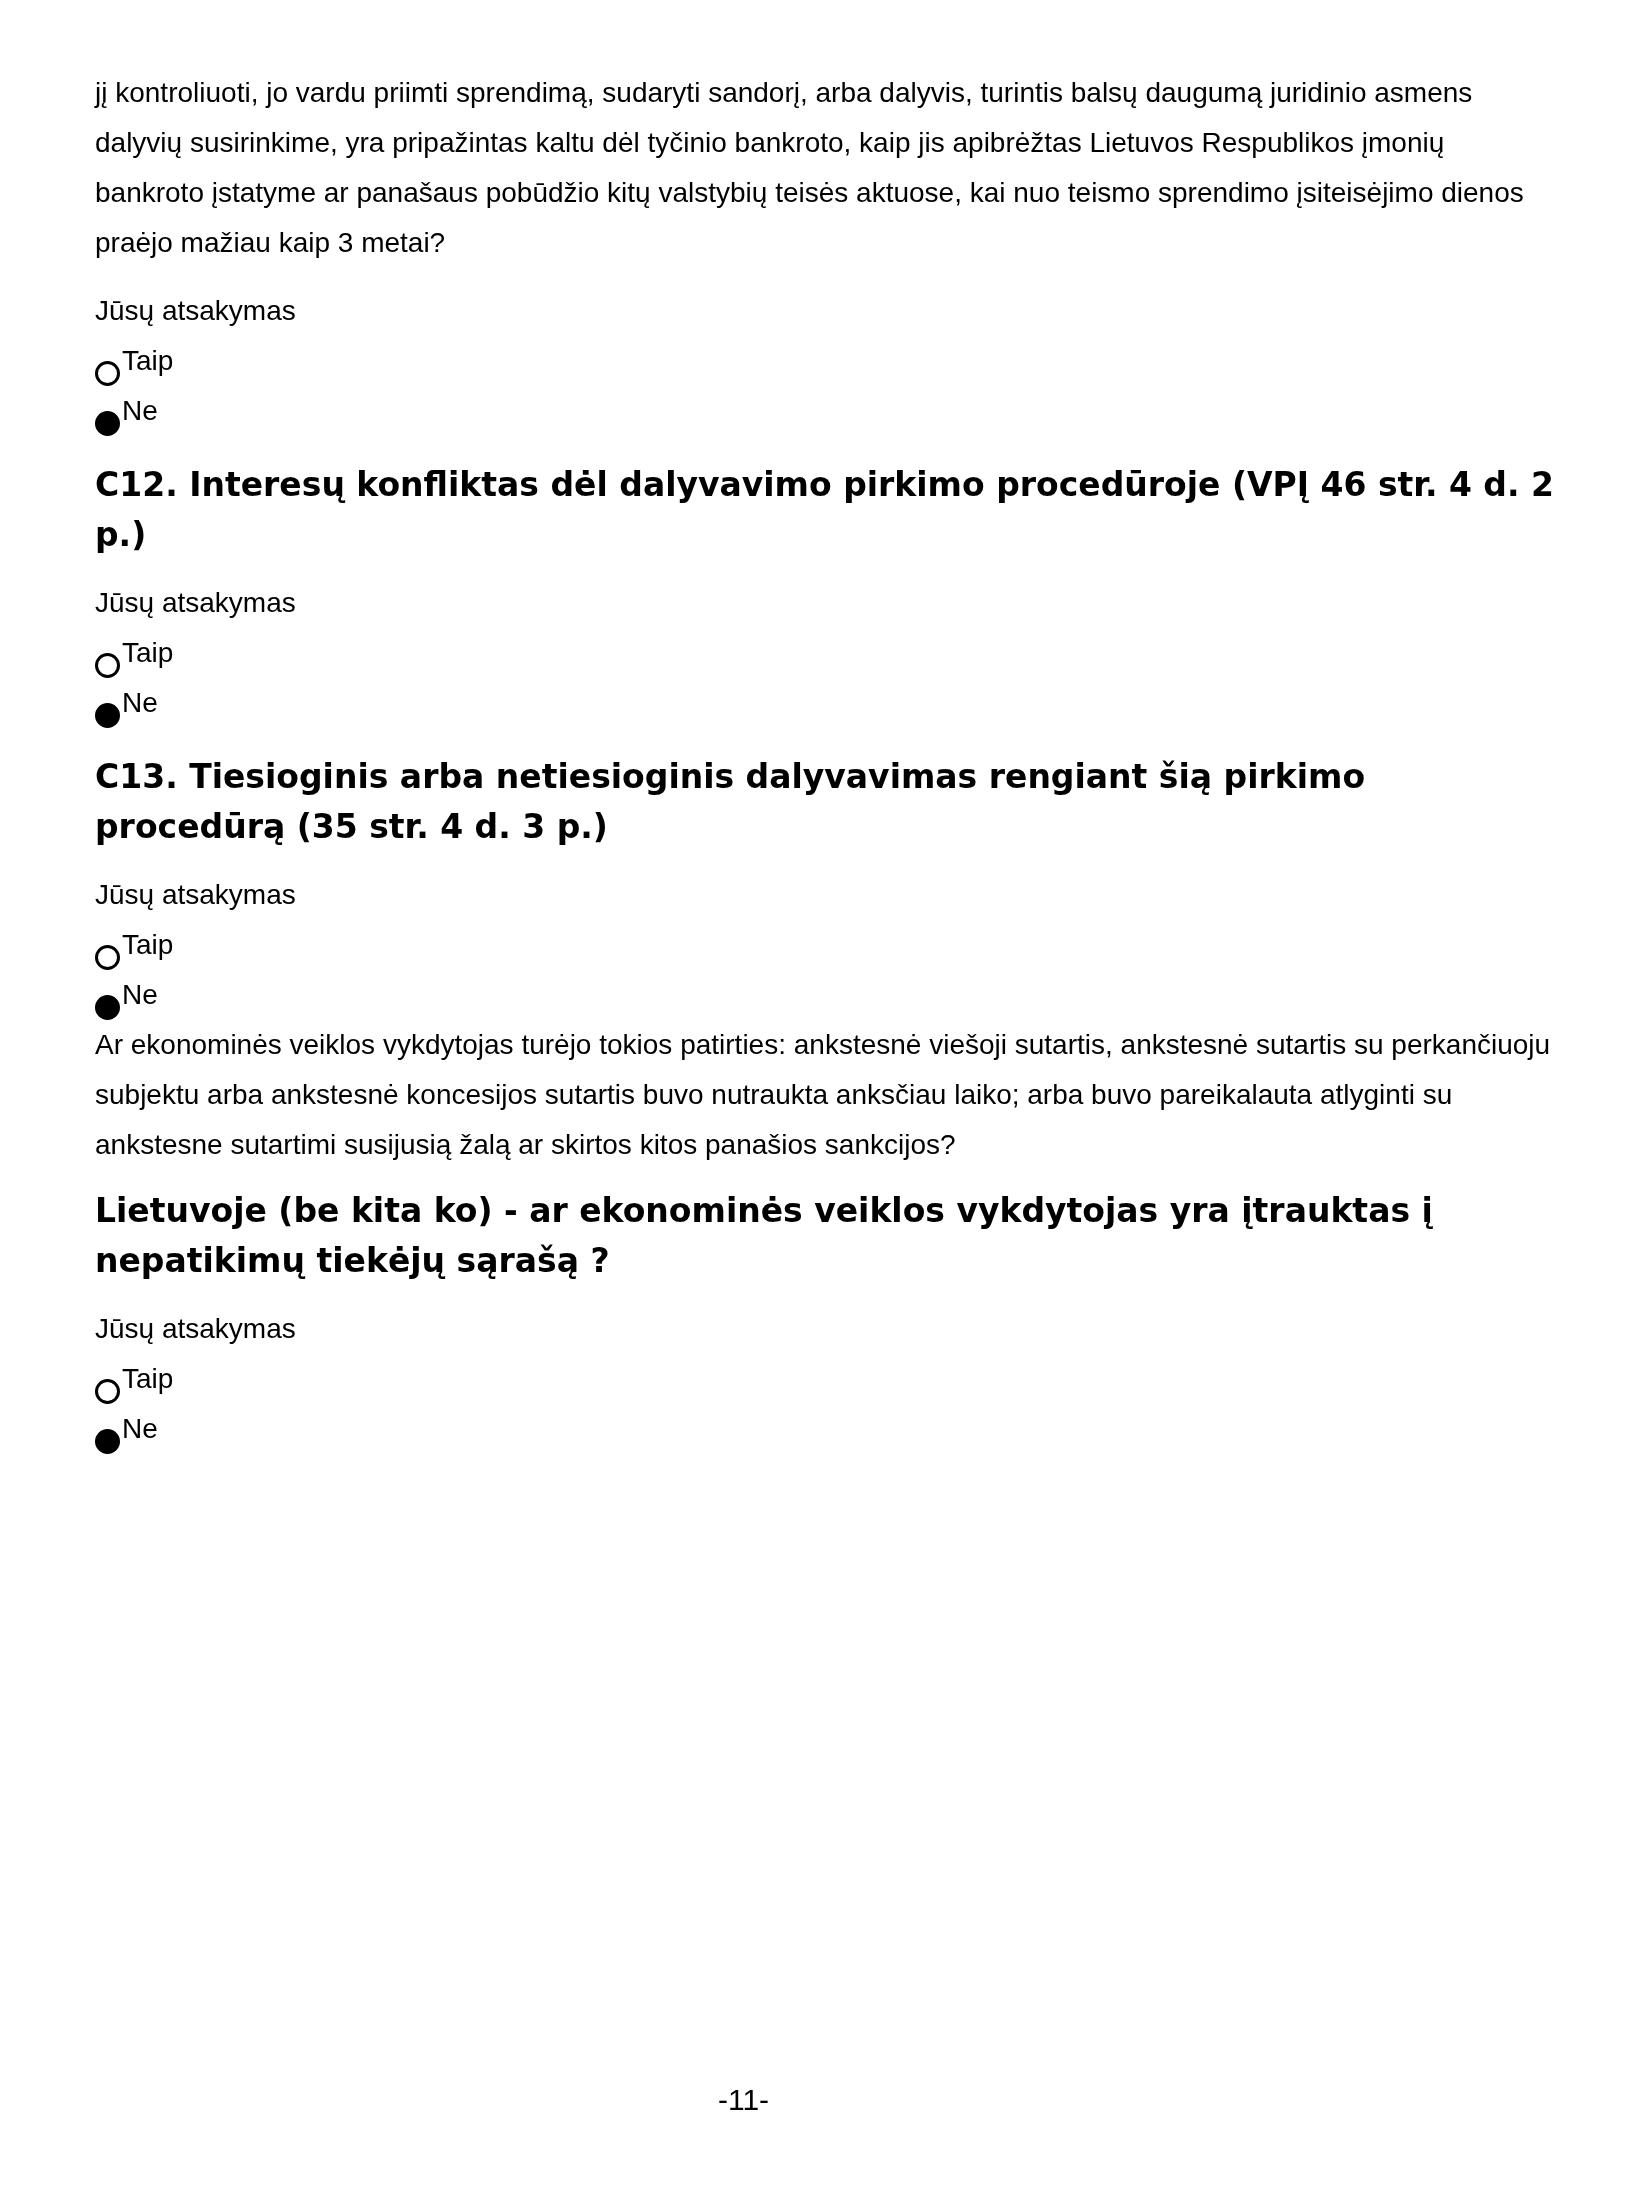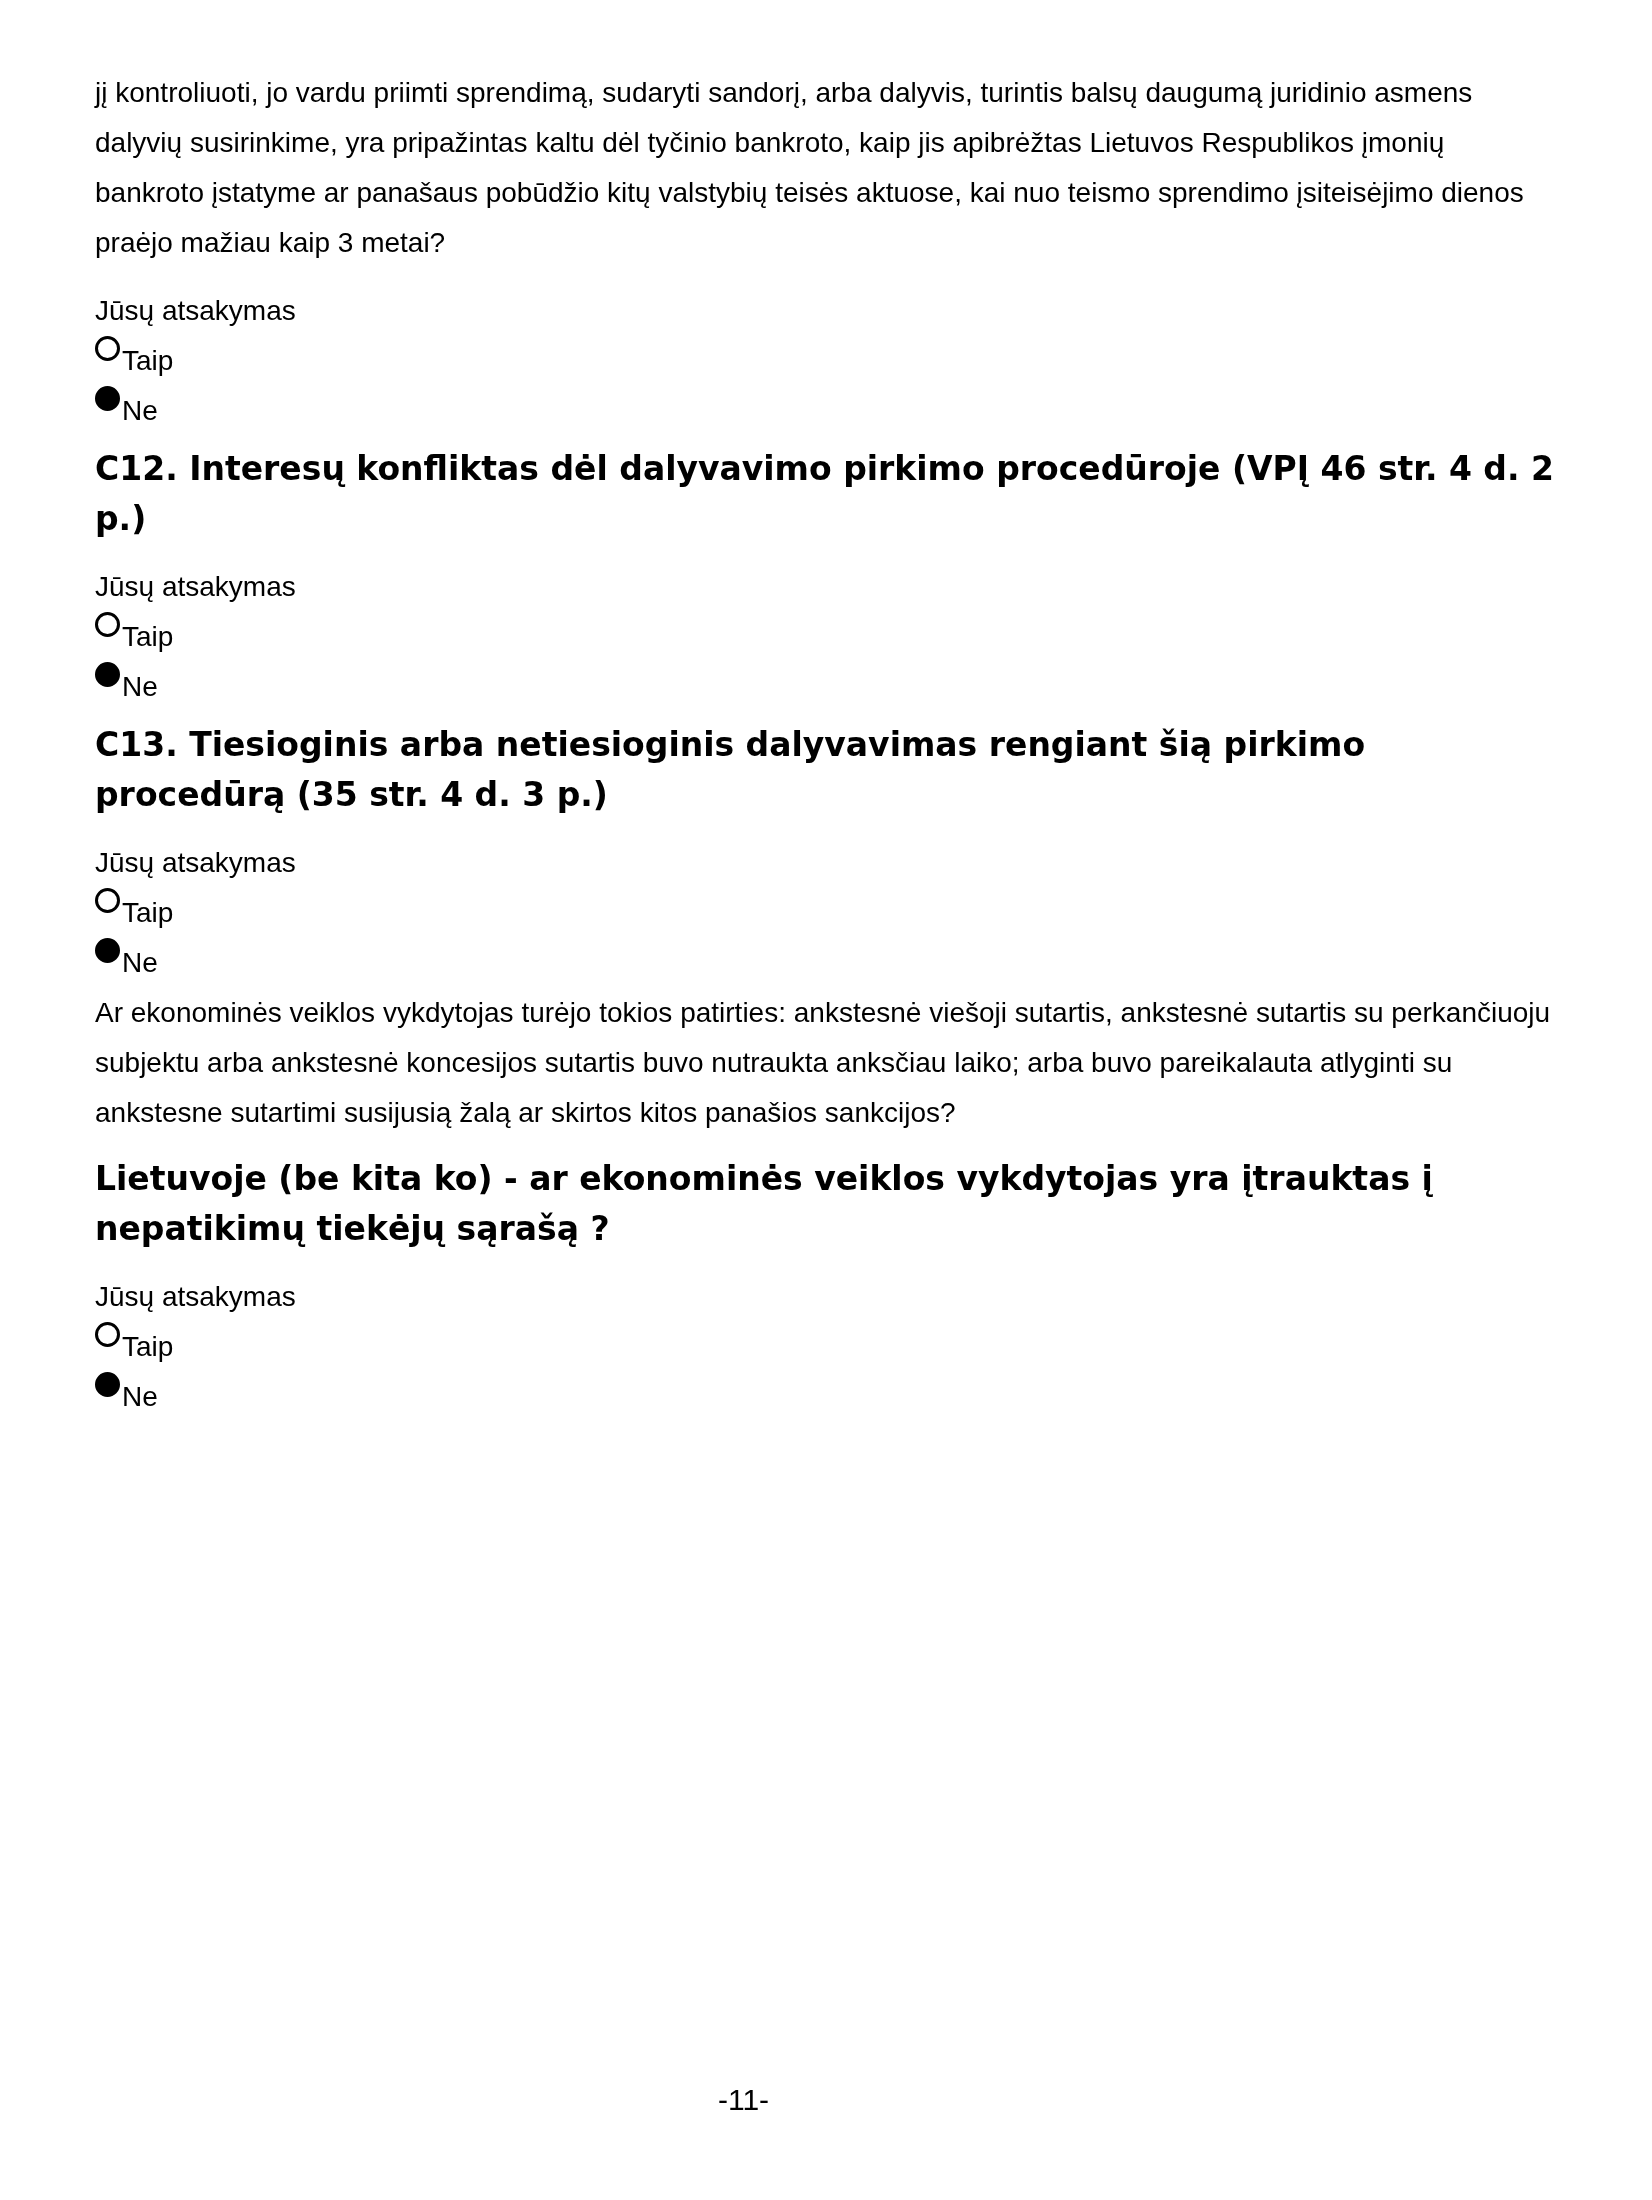--- a/index.html
+++ b/index.html
@@ -23,27 +23,27 @@
     font-size: 28px;
     line-height: 50px;
     color: #000000;
   }
   .heading {
     font-family: "DejaVu Sans", "Liberation Sans", sans-serif;
     font-weight: 700;
     font-size: 33px;
     line-height: 50px;
     color: #000000;
-    margin-top: 8px;
+    margin-top: 24px;
   }
   .para { max-width: 1470px; }
   .answer-block { margin-top: 18px; }
   .option-row {
     display: flex;
-    align-items: flex-start;
+    align-items: flex-end;
     height: 50px;
   }
   .radio {
     display: inline-block;
     width: 25px;
     height: 25px;
     border: 3px solid #000000;
     border-radius: 50%;
     margin-right: 2px;
     flex: 0 0 auto;

